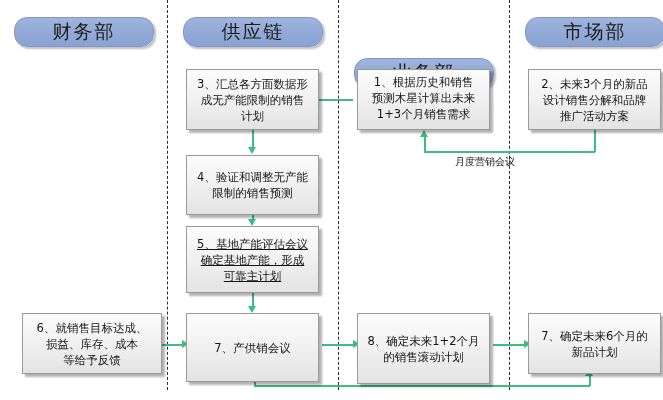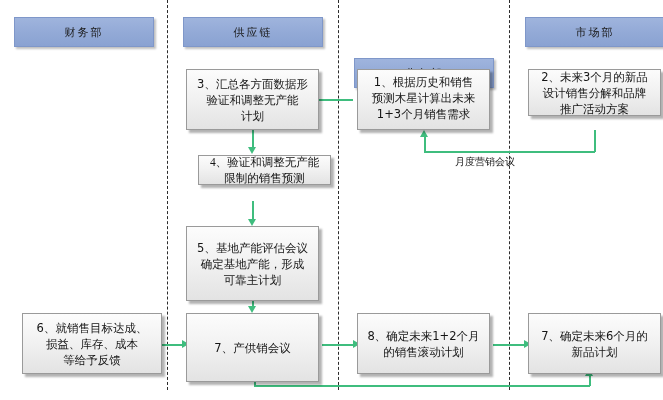--- a/index.html
+++ b/index.html
@@ -21,29 +21,29 @@
     position: absolute;
     top: 0;
     width: 0;
     border-left: 1.6px dashed #2b2b2b;
   }
 
   
   .lane-header {
     position: absolute;
     box-sizing: border-box;
-    border-radius: 0;
+    border-radius: 13px;
     background: linear-gradient(to bottom, #9fb4dd 0%, #92a9d6 55%, #8aa2d2 100%);
     border: 1px solid #7f97c9;
     box-shadow: 2px 2px 2px rgba(0,0,0,0.25);
     display: flex;
     align-items: center;
     justify-content: center;
     color: #1b1b1b;
-    font-size: 11px;
+    font-size: 19px;
     letter-spacing: 2px;
   }
 
   
   .node {
     position: absolute;
     box-sizing: border-box;
     background: linear-gradient(to bottom, #fcfcfc 0%, #f2f2f2 45%, #e3e3e3 100%);
     border: 1px solid #9a9a9a;
     box-shadow: 2.5px 2.5px 2px rgba(0,0,0,0.30);
@@ -150,49 +150,49 @@
   <div class="arrow arrow-right" style="left:524px; top:340px;"></div>
 
   <div class="conn conn-v" style="left:254px; top:369px; height:17px;"></div>
   <div class="conn conn-h" style="left:254px; top:385px; width:336px;"></div>
   <div class="conn conn-v" style="left:589px; top:376px; height:10px;"></div>
   <div class="arrow arrow-up" style="left:585px; top:369px;"></div>
 
   <div class="node" style="left:186px; top:69px; width:133px; height:61px;">
     <div>
       <span>3、汇总各方面数据形</span>
-      <span>验证和调整无产能</span>
+      <span>成无产能限制的销售</span>
       <span>计划</span>
     </div>
   </div>
 
   <div class="node" style="left:357px; top:69px; width:133px; height:61px;align-items:flex-end;">
     <div>
       <span>1、根据历史和销售</span>
       <span>预测木星计算出未来</span>
       <span>1+3个月销售需求</span>
     </div>
   </div>
 
-  <div class="node" style="left:528px; top:69px; width:133px; height:47px;">
+  <div class="node" style="left:528px; top:69px; width:133px; height:61px;">
     <div>
       <span>2、未来3个月的新品</span>
       <span>设计销售分解和品牌</span>
       <span>推广活动方案</span>
     </div>
   </div>
 
-  <div class="node" style="left:198px; top:155px; width:133px; height:30px;font-family:Liberation Serif, serif;">
+  <div class="node" style="left:186px; top:155px; width:133px; height:60px;">
     <div>
       <span>4、验证和调整无产能</span>
       <span>限制的销售预测</span>
     </div>
   </div>
 
-  <div class="node" style="left:186px; top:226px; width:133px; height:75px;">
+  <div class="node" style="left:186px; top:226px; width:133px; height:67px;text-decoration:underline;">
     <div>
       <span>5、基地产能评估会议</span>
       <span>确定基地产能，形成</span>
       <span>可靠主计划</span>
     </div>
   </div>
 
   <div class="node" style="left:10px; top:313px; width:140px; height:61px;margin-left:12px;">
     <div>
       <span>6、就销售目标达成、</span>
@@ -200,21 +200,21 @@
       <span>等给予反馈</span>
     </div>
   </div>
 
   <div class="node" style="left:186px; top:313px; width:133px; height:69px;">
     <div>
       <span>7、产供销会议</span>
     </div>
   </div>
 
-  <div class="node" style="left:357px; top:313px; width:133px; height:61px;align-items:center;">
+  <div class="node" style="left:357px; top:313px; width:133px; height:71px;align-items:center;">
     <div>
       <span>8、确定未来1+2个月</span>
       <span>的销售滚动计划</span>
     </div>
   </div>
 
   <div class="node" style="left:528px; top:313px; width:133px; height:61px;">
     <div>
       <span>7、确定未来6个月的</span>
       <span>新品计划</span>

